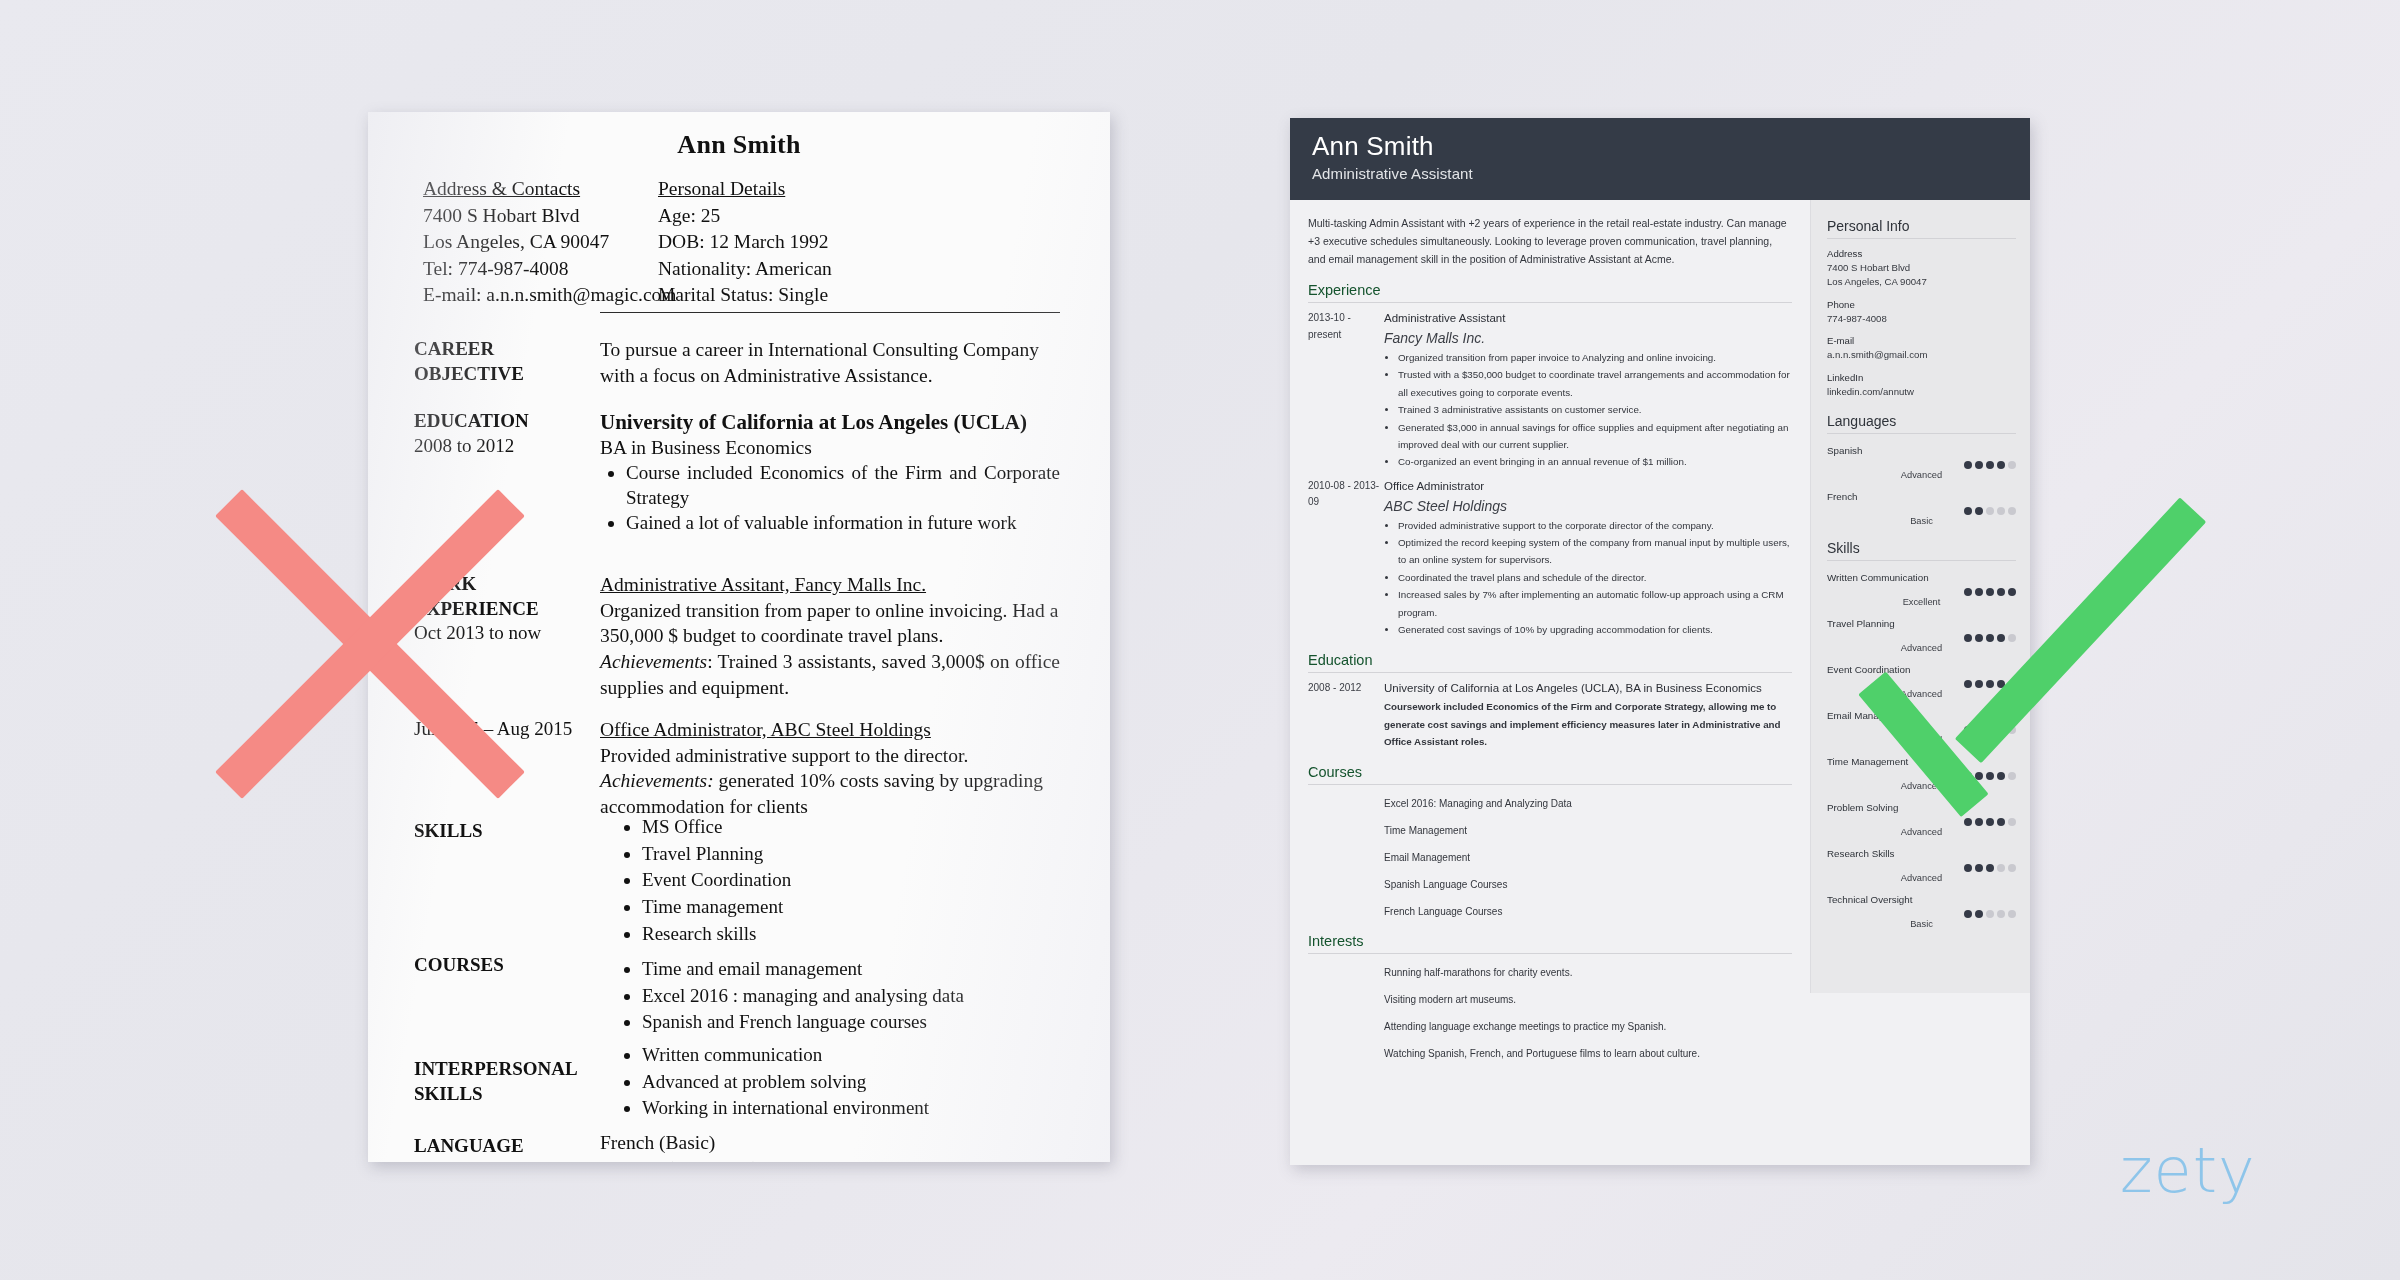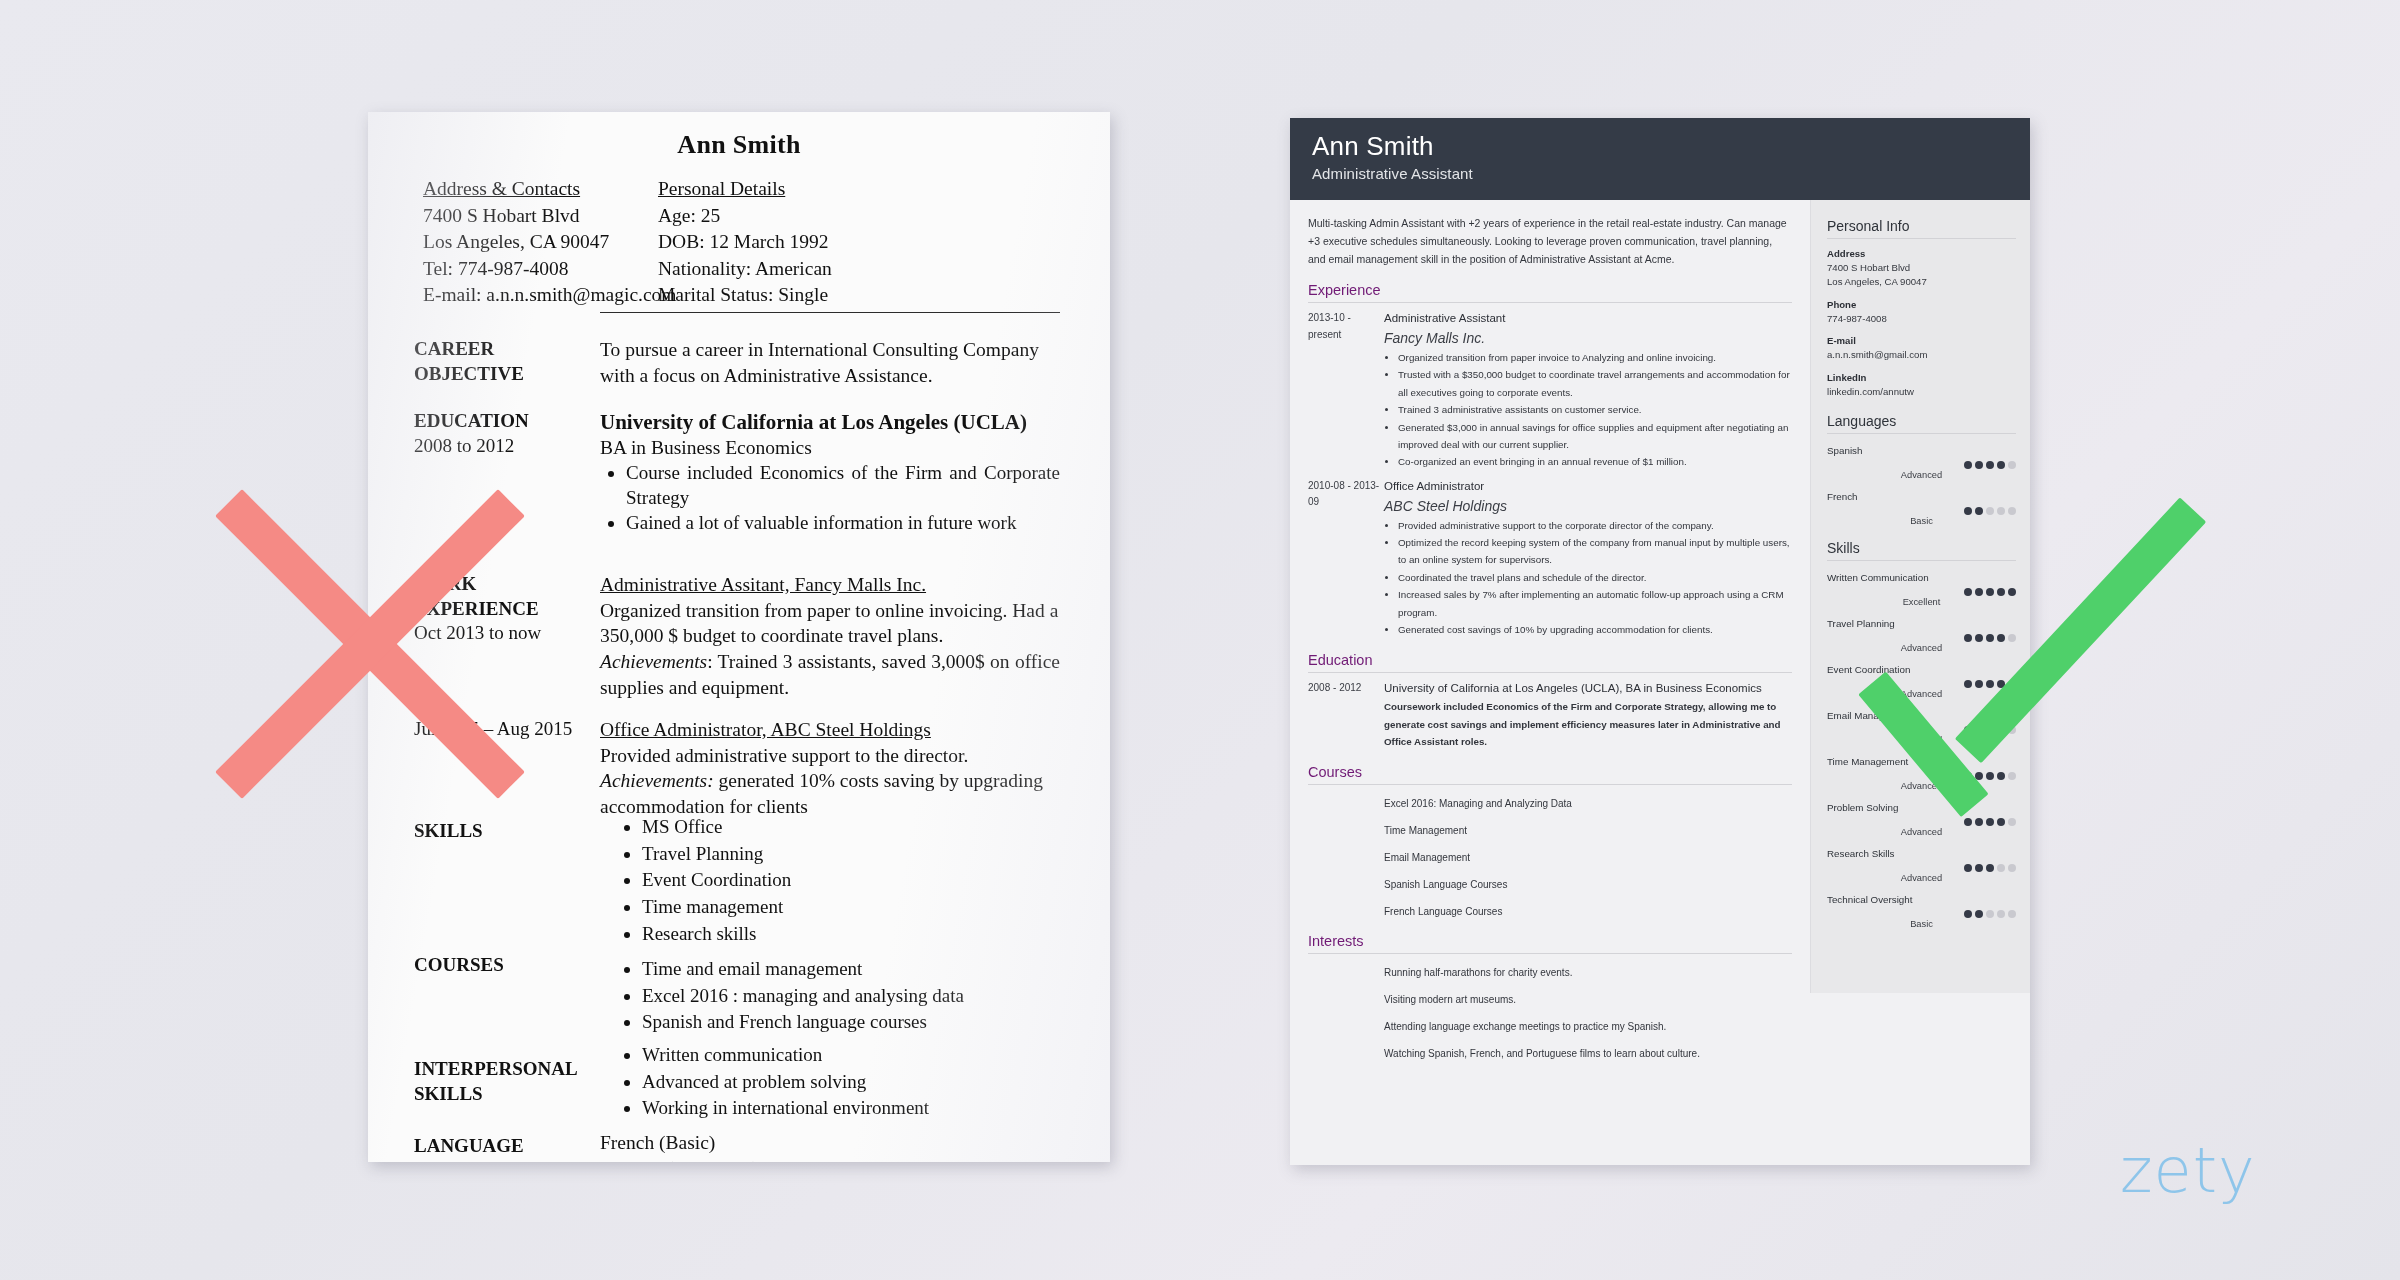--- a/index.html
+++ b/index.html
@@ -47,36 +47,36 @@
     overflow:hidden;color:#2c2f36;
   }
   .r-head{background:#343b47;height:82px;padding:14px 22px 0 22px;box-sizing:border-box;}
   .r-head h1{margin:0;font-size:26px;font-weight:normal;color:#fff;letter-spacing:.2px;line-height:1.1;}
   .r-head h2{margin:4px 0 0 0;font-size:15px;font-weight:normal;color:#e3e5e8;letter-spacing:.1px;}
   .r-body{display:flex;height:793px;}
   .r-main{width:520px;box-sizing:border-box;padding:14px 18px 0 18px;}
   .r-side{width:220px;box-sizing:border-box;padding:18px 14px 0 16px;background:#e8e8ea;border-left:1px solid #dcdce0;}
 
   .r-summary{font-size:10.5px;line-height:1.72;color:#33363d;margin:0 0 14px 0;}
-  .r-h{font-size:14.5px;font-weight:normal;color:#701a75;margin:0 0 4px 0;padding-bottom:4px;border-bottom:1px solid #d3d3d7;}
+  .r-h{font-size:14.5px;font-weight:normal;color:#14532d;margin:0 0 4px 0;padding-bottom:4px;border-bottom:1px solid #d3d3d7;}
   .r-sec{margin-bottom:13px;}
   .r-row{display:flex;margin-top:7px;}
   .r-date{width:76px;flex:0 0 76px;font-size:10px;line-height:1.65;color:#3a3d44;}
   .r-cont{flex:1;}
   .r-title{font-size:11.5px;color:#2c2f36;line-height:1.45;}
   .r-org{font-size:14px;font-style:italic;color:#3b3e45;margin-top:3px;}
   ul.r-ul{margin:3px 0 0 0;padding-left:14px;list-style:disc;}
   ul.r-ul li{font-size:9.8px;line-height:1.78;color:#33363d;}
   .r-note{font-size:9.8px;line-height:1.78;color:#33363d;margin-top:2px;font-weight:bold;}
   .r-plain{font-size:10px;line-height:1.6;color:#33363d;margin:11px 0 0 76px;}
 
   
   .s-h{font-size:14px;font-weight:normal;color:#2f333a;margin:0 0 4px 0;padding-bottom:4px;border-bottom:1px solid #d2d2d6;}
   .s-sec{margin-bottom:14px;}
-  .s-lbl{font-size:9.6px;font-weight:bold;color:#2c2f36;margin-top:9px;}
+  .s-lbl{font-size:9.6px;font-weight:normal;color:#2c2f36;margin-top:9px;}
   .s-val{font-size:9.6px;color:#35383f;margin-top:2px;line-height:1.5;}
   .s-skill{margin-top:11px;}
   .s-sname{font-size:9.8px;color:#2f333a;}
   .s-dots{display:flex;justify-content:flex-end;gap:3px;margin-top:5px;}
   .dot{width:8px;height:8px;border-radius:50%;background:#c9c9cf;}
   .dot.on{background:#353a47;}
   .s-level{font-size:9.3px;color:#3a3d44;text-align:center;margin-top:1px;}
 
   
   .mark{position:absolute;pointer-events:none;}

